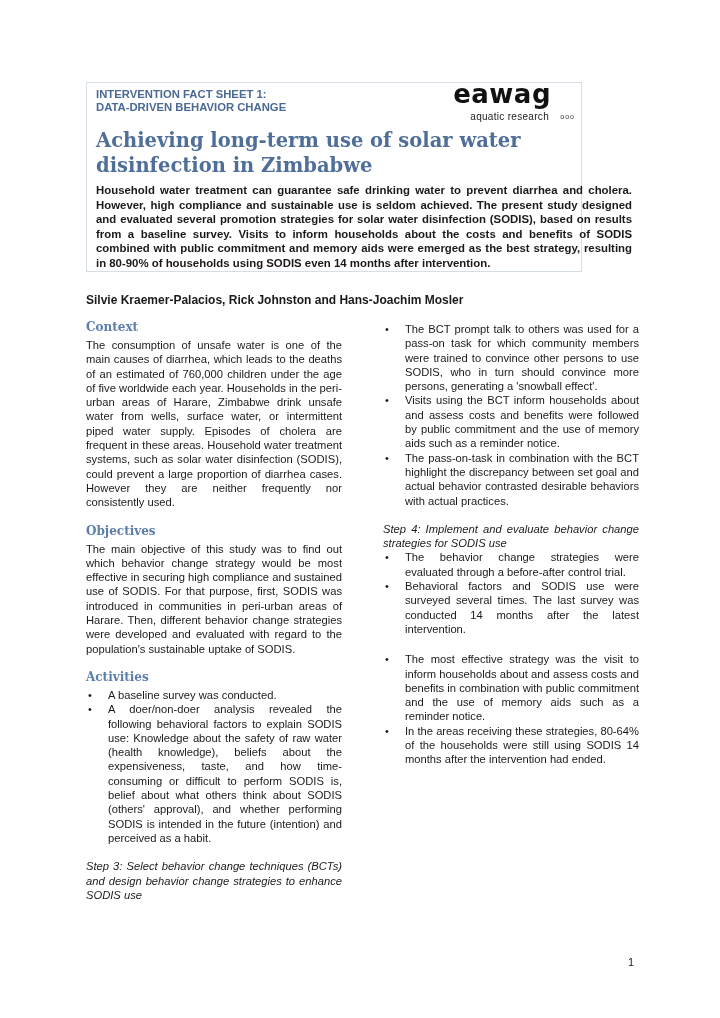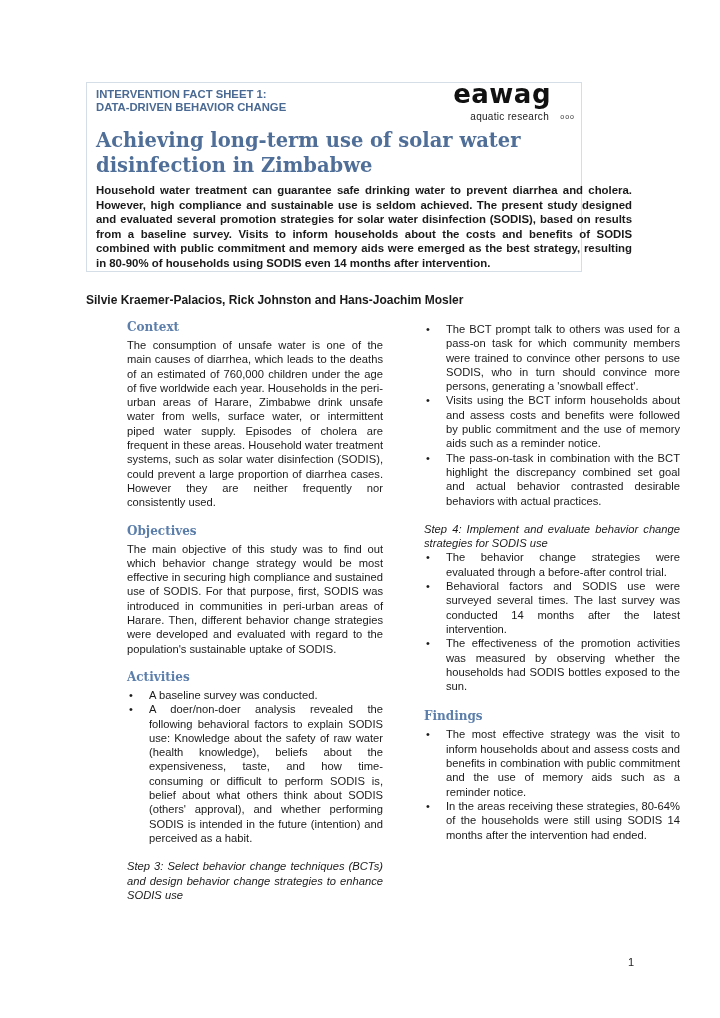--- a/index.html
+++ b/index.html
@@ -12,21 +12,21 @@
   .logo { position: absolute; right: 4px; top: 2px; width: 160px; height: 40px; }
   .logo-main { position: absolute; right: 26px; top: -6px; font-family: "DejaVu Sans", sans-serif;
                font-weight: bold; font-size: 26px; color: #111; letter-spacing: 0.5px; }
   .logo-sub { position: absolute; right: 28px; top: 26px; font-size: 10px; color: #222; letter-spacing: 0.3px; }
   .logo-dots { position: absolute; right: 2px; top: 28px; font-size: 7px; color: #333; letter-spacing: 1px; }
   .title { position: absolute; left: 9px; top: 45px; width: 540px; font-family: "DejaVu Serif", serif;
            font-weight: bold; font-size: 19.5px; line-height: 25px; color: #4f6e98; }
   .abstract { position: absolute; left: 9px; top: 100px; width: 536px; font-size: 11.4px;
               font-weight: bold; line-height: 14.5px; text-align: justify; color: #1a1a1a; }
   .authors { position: absolute; left: 86px; top: 293px; font-size: 12px; font-weight: bold; color: #1a1a1a; }
-  .col { position: absolute; width: 256px; font-size: 11.2px; line-height: 14.3px; margin-left: 41px; }
+  .col { position: absolute; width: 256px; font-size: 11.2px; line-height: 14.3px; }
   .col-left { left: 86px; top: 320px; }
   .col-right { left: 383px; top: 322px; }
   .sec-head { font-family: "DejaVu Serif", serif; font-weight: bold; font-size: 12px;
               color: #5b7eab; margin: 0 0 3px 0; line-height: 15px; }
   p { margin: 0; text-align: justify; }
   .step { font-style: italic; text-align: justify; }
   ul { margin: 0; padding: 0; list-style: none; }
   li { position: relative; padding-left: 22px; text-align: justify; }
   li::before { content: "\2022"; position: absolute; left: 2px; top: 0; font-size: 11px; }
   .gap-s { height: 14px; }
@@ -65,30 +65,28 @@
     <li>A doer/non-doer analysis revealed the following behavioral factors to explain SODIS use: Knowledge about the safety of raw water (health knowledge), beliefs about the expensiveness, taste, and how time-consuming or difficult to perform SODIS is, belief about what others think about SODIS (others' approval), and whether performing SODIS is intended in the future (intention) and perceived as a habit.</li>
   </ul>
   <div class="gap-s"></div>
   <div class="step">Step 3: Select behavior change techniques (BCTs) and design behavior change strategies to enhance SODIS use</div>
 </div>
 
 <div class="col col-right">
   <ul>
     <li>The BCT prompt talk to others was used for a pass-on task for which community members were trained to convince other persons to use SODIS, who in turn should convince more persons, generating a 'snowball effect'.</li>
     <li>Visits using the BCT inform households about and assess costs and benefits were followed by public commitment and the use of memory aids such as a reminder notice.</li>
-    <li>The pass-on-task in combination with the BCT highlight the discrepancy combined set goal and actual behavior contrasted desirable behaviors with actual practices.</li>
+    <li>The pass-on-task in combination with the BCT highlight the discrepancy between set goal and actual behavior contrasted desirable behaviors with actual practices.</li>
   </ul>
   <div class="gap-s"></div>
   <div class="step">Step 4: Implement and evaluate behavior change strategies for SODIS use</div>
   <ul>
     <li>The behavior change strategies were evaluated through a before-after control trial.</li>
     <li>Behavioral factors and SODIS use were surveyed several times. The last survey was conducted 14 months after the latest intervention.</li>
-    <li>The effectiveness of the promotion activities was measured by observing whether the households had SODIS bottles exposed to the sun.</li>
   </ul>
   <div class="gap-m"></div>
-  <div class="sec-head">Findings</div>
   <ul>
     <li>The most effective strategy was the visit to inform households about and assess costs and benefits in combination with public commitment and the use of memory aids such as a reminder notice.</li>
     <li>In the areas receiving these strategies, 80-64% of the households were still using SODIS 14 months after the intervention had ended.</li>
   </ul>
 </div>
 
 <div class="page-num">1</div>
 
 </body></html>

